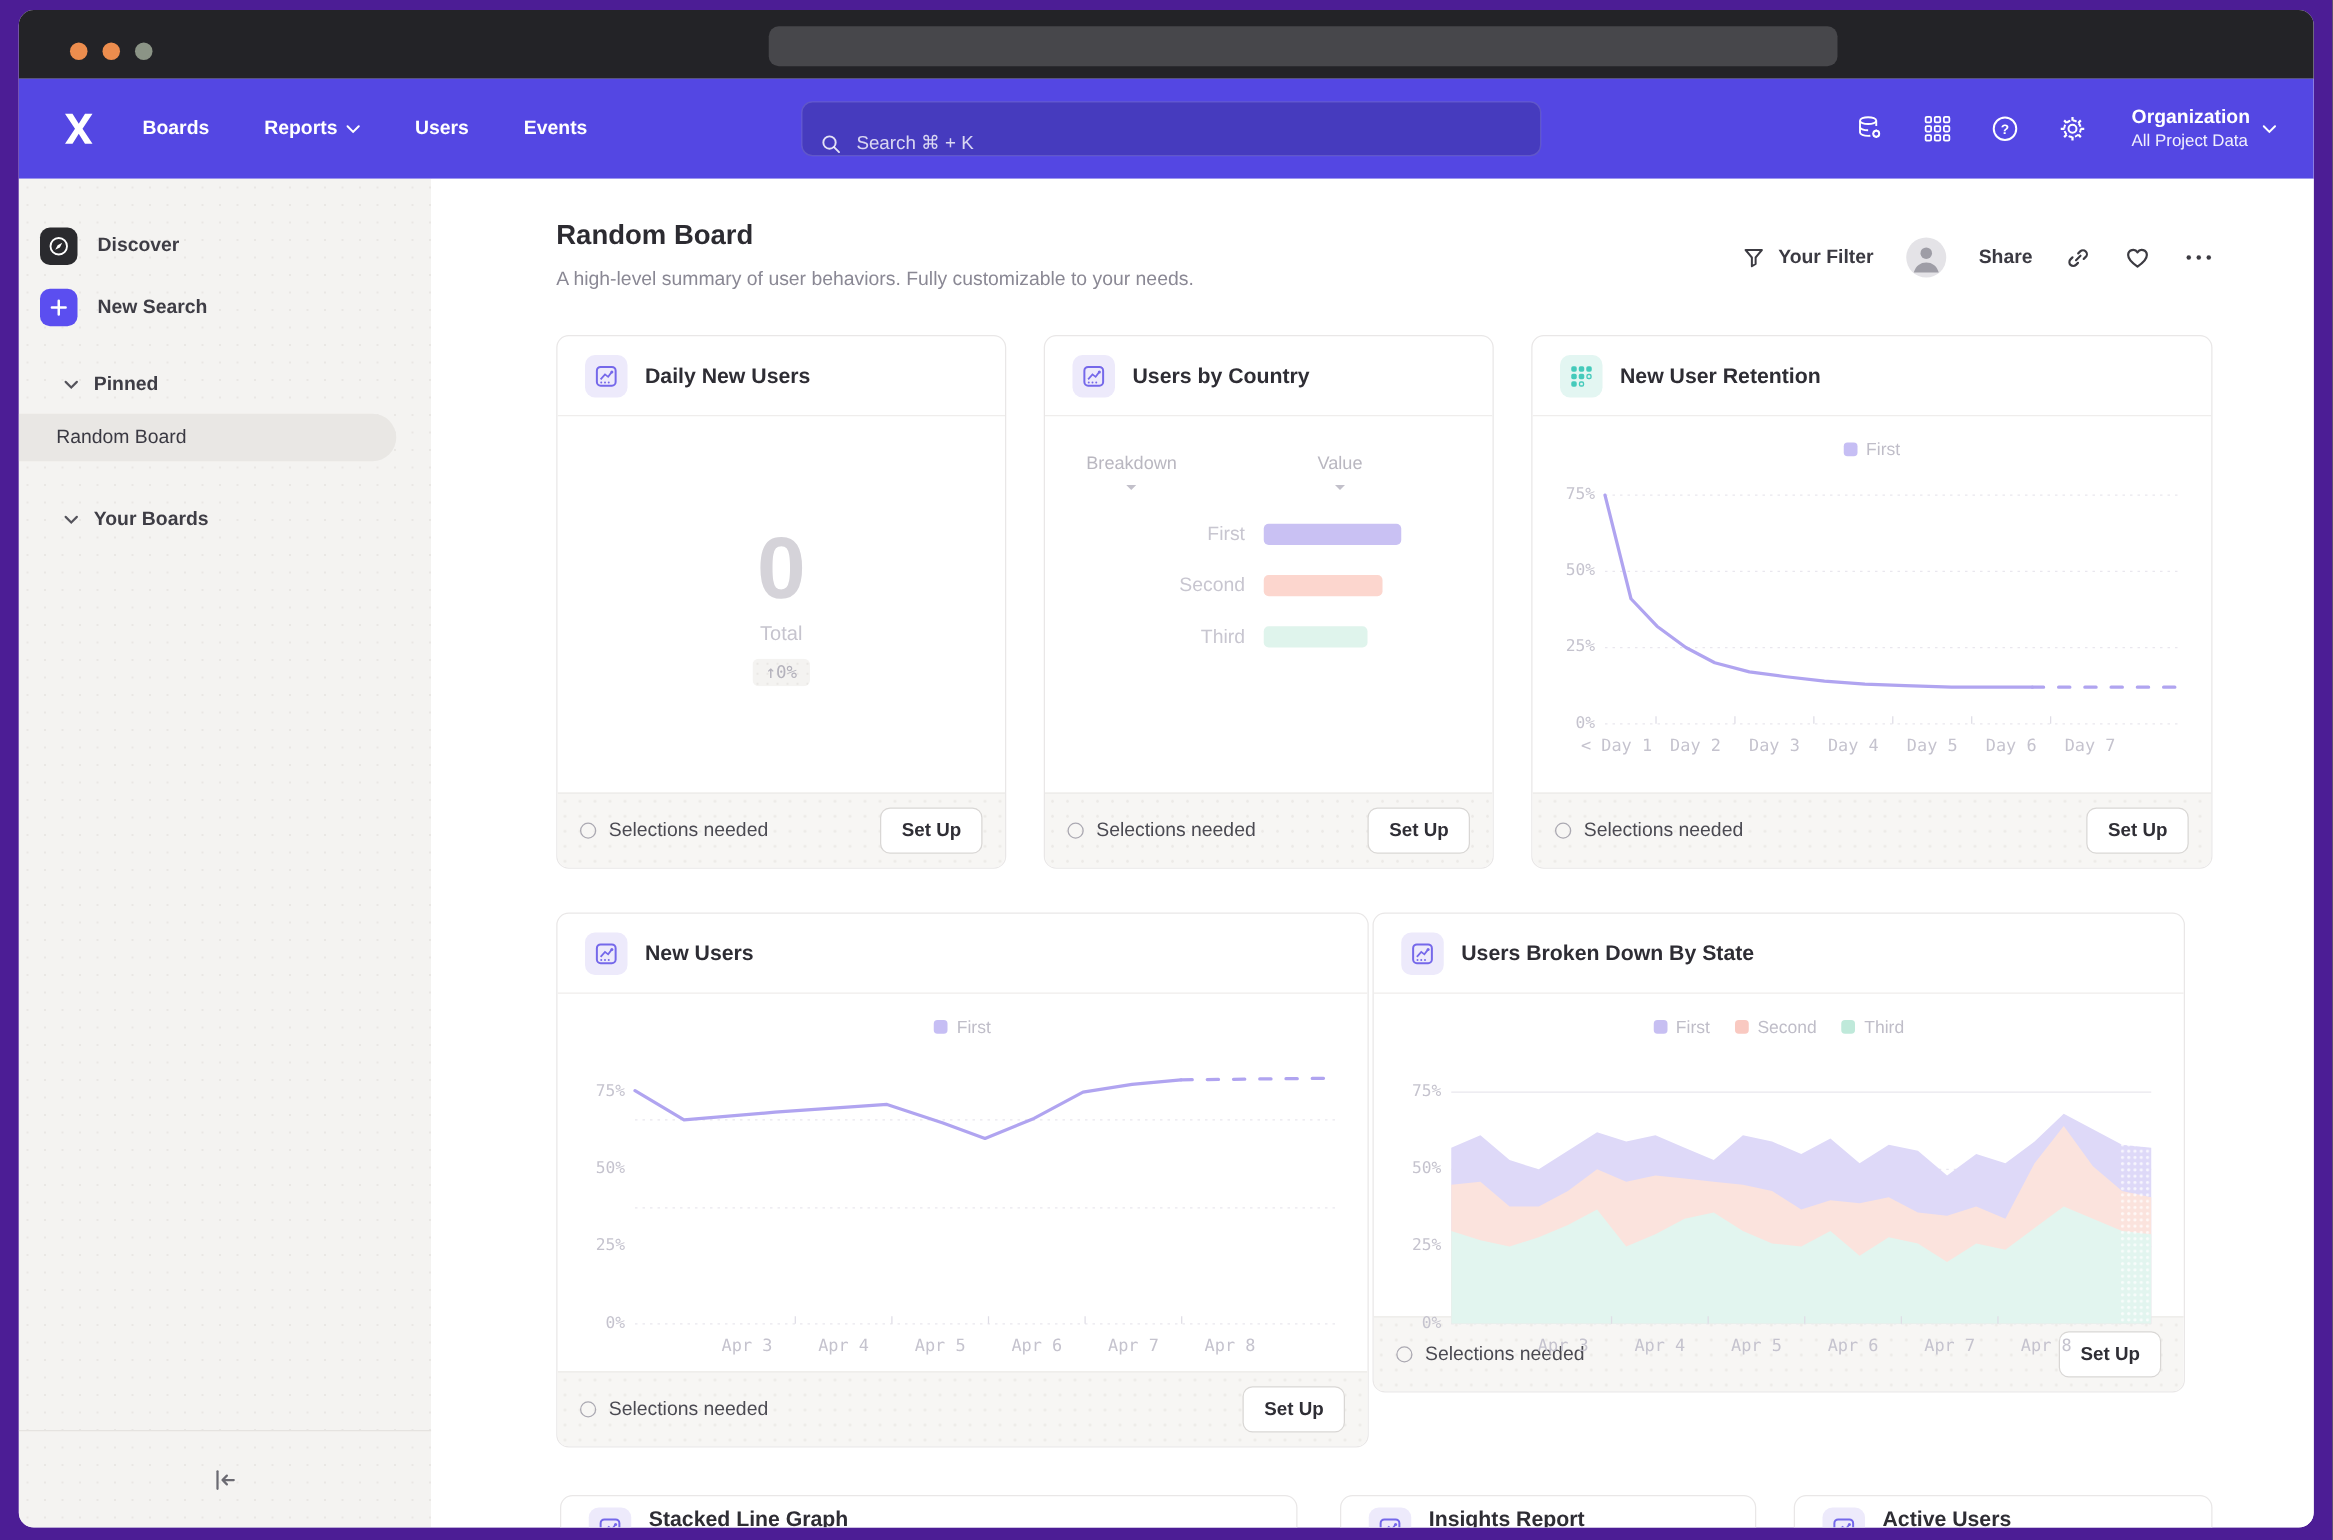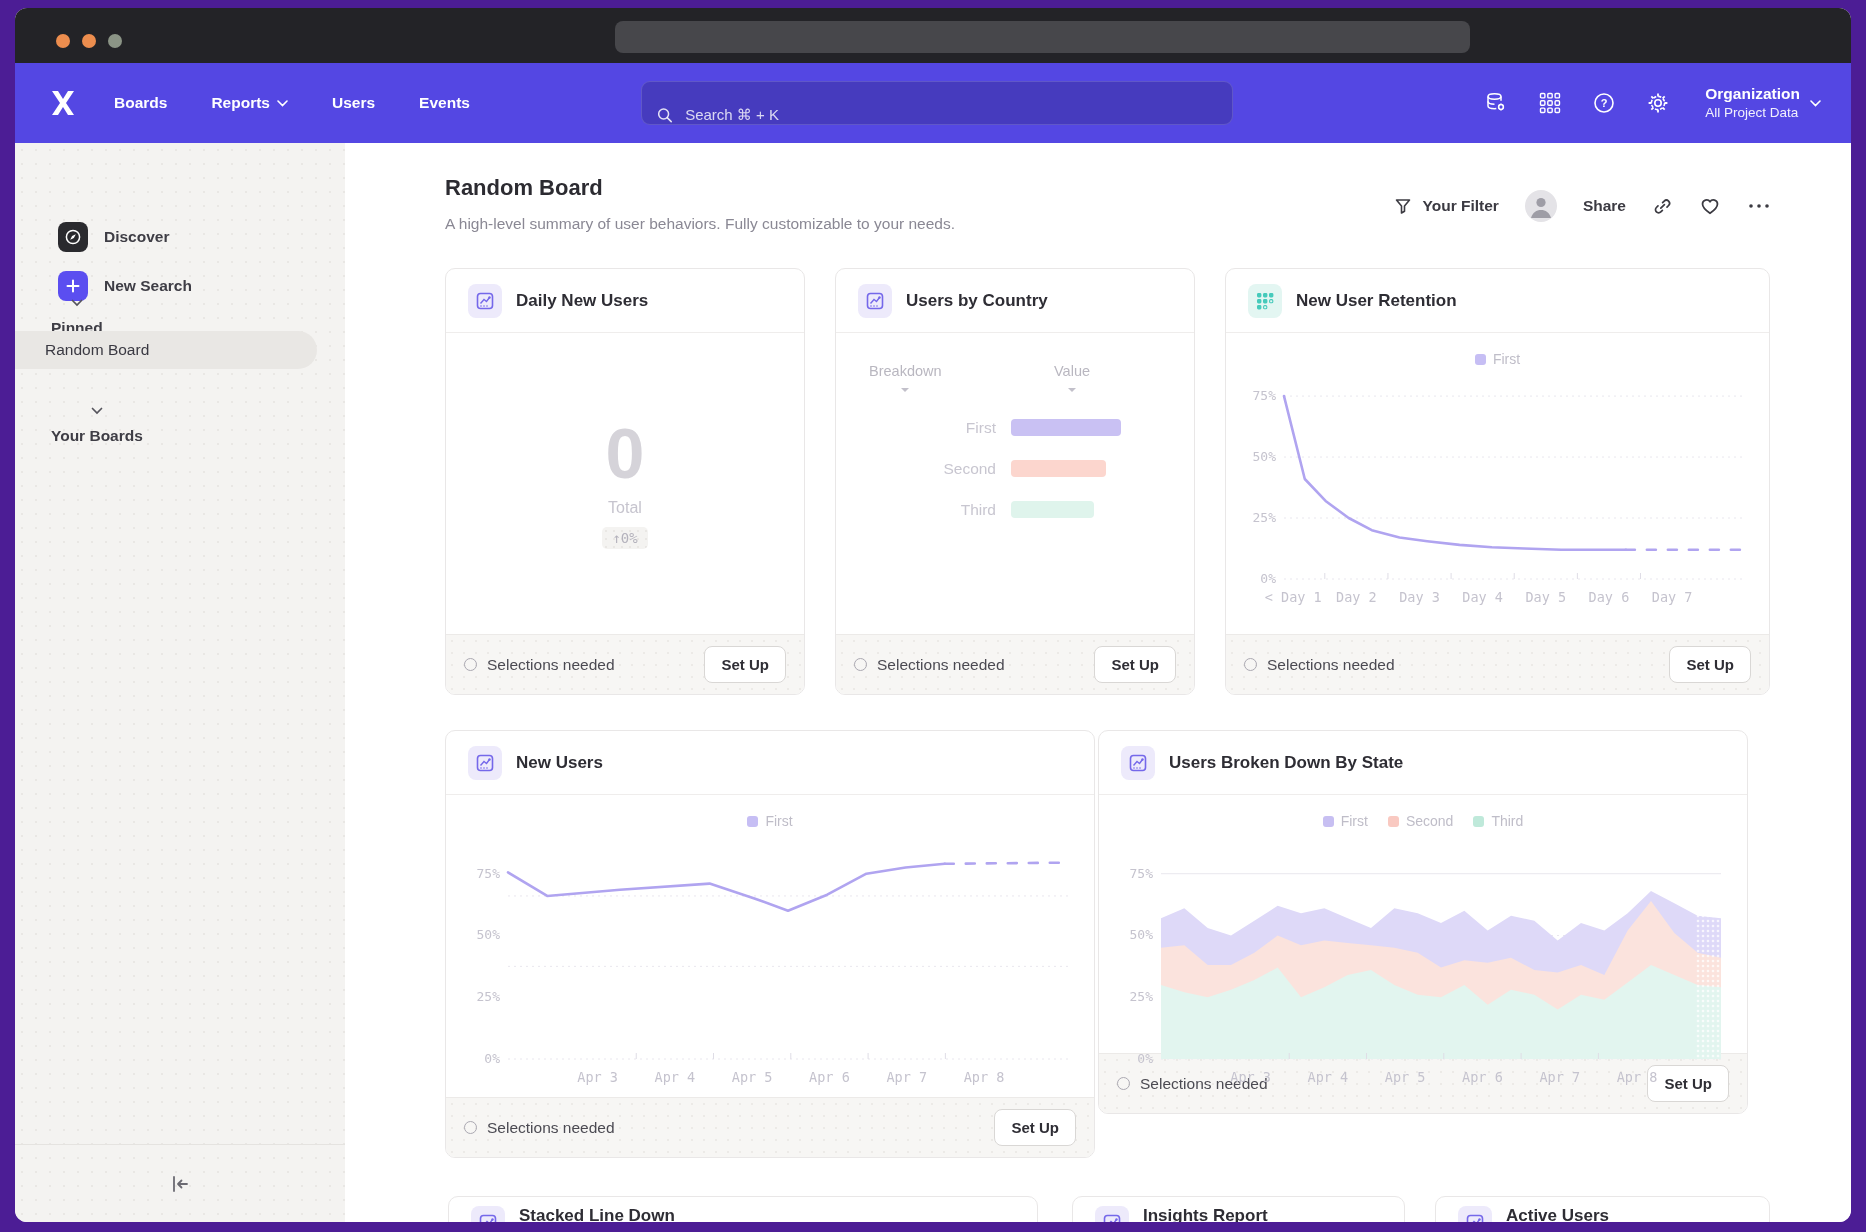--- a/index.html
+++ b/index.html
@@ -28,26 +28,26 @@
   .navright{margin-left:auto;display:flex;align-items:center;gap:28px;}
   .navicon{width:26px;height:26px;display:flex;align-items:center;justify-content:center;cursor:pointer;}
   .orgblock{display:flex;align-items:center;gap:10px;margin-left:6px;cursor:pointer;}
   .orgtxt{display:flex;flex-direction:column;line-height:1.3;}
   .orgname{font-size:15.5px;font-weight:700;}
   .orgsub{font-size:13.5px;color:rgba(255,255,255,0.92);}
   
   .content{flex:1;display:flex;min-height:0;}
   .sidebar{width:330px;flex:0 0 auto;background:#f4f3f1;position:relative;
            background-image:radial-gradient(#e9e7e4 1px, transparent 1.2px);background-size:14px 14px;}
-  .siderow{display:flex;align-items:center;gap:16px;position:absolute;left:43px;cursor:pointer;margin-top:40px;}
+  .siderow{display:flex;align-items:center;gap:16px;position:absolute;left:17px;cursor:pointer;}
   .sq{width:30px;height:30px;border-radius:8px;display:flex;align-items:center;justify-content:center;flex:0 0 auto;}
   .sq.dark{background:#2a2a2e;}
   .sq.purple{background:#5b4ef0;}
   .sidelabel{font-size:15.5px;font-weight:600;color:#3e3d45;}
-  .sechead{position:absolute;left:36px;display:flex;align-items:center;gap:12px;cursor:pointer;flex-direction:column;}
+  .sechead{position:absolute;left:36px;display:flex;align-items:center;gap:12px;cursor:pointer;}
   .sechead .sidelabel{font-weight:600;}
   .pill{position:absolute;left:0;width:302px;height:38px;background:#e9e7e4;border-radius:0 19px 19px 0;
         display:flex;align-items:center;padding-left:30px;cursor:pointer;}
   .pill span{font-size:15.5px;color:#3a3942;font-weight:500;}
   .side-bottom{position:absolute;left:0;right:0;bottom:0;height:78px;border-top:1px solid #e5e3e0;
                display:flex;align-items:center;justify-content:center;}
   .main{flex:1;background:#fff;position:relative;overflow:hidden;}
   
   .btitle{position:absolute;left:100px;top:32px;font-size:22px;font-weight:700;color:#2c2b31;margin:0;}
   .bsub{position:absolute;left:100px;top:72px;font-size:15.5px;color:#8a8894;}
@@ -544,21 +544,21 @@
 
      <section class="card stub" style="left:103px;top:1053px;width:590px;height:80px">
        <header class="card-h">
          <span class="cicon">
            <svg width="20" height="20" viewBox="0 0 20 20">
                   <rect x="2.5" y="2.5" width="15" height="15" rx="3" fill="none" stroke="#7568ea" stroke-width="1.6"></rect>
                   <polyline points="5.5,12.5 9,8.5 11.5,10.5 14.5,6.5" fill="none" stroke="#7568ea" stroke-width="1.4"></polyline>
                   <circle cx="14.5" cy="6.5" r="1.2" fill="#7568ea"></circle>
                 </svg>
          </span>
-         <h2>Stacked Line Down</h2>
+         <h2>Stacked Line Graph</h2>
        </header>
      </section>
      <section class="card stub" style="left:727px;top:1053px;width:333px;height:80px">
        <header class="card-h">
          <span class="cicon">
            <svg width="20" height="20" viewBox="0 0 20 20">
                   <rect x="2.5" y="2.5" width="15" height="15" rx="3" fill="none" stroke="#7568ea" stroke-width="1.6"></rect>
                   <polyline points="5.5,12.5 9,8.5 11.5,10.5 14.5,6.5" fill="none" stroke="#7568ea" stroke-width="1.4"></polyline>
                   <circle cx="14.5" cy="6.5" r="1.2" fill="#7568ea"></circle>
                 </svg>

